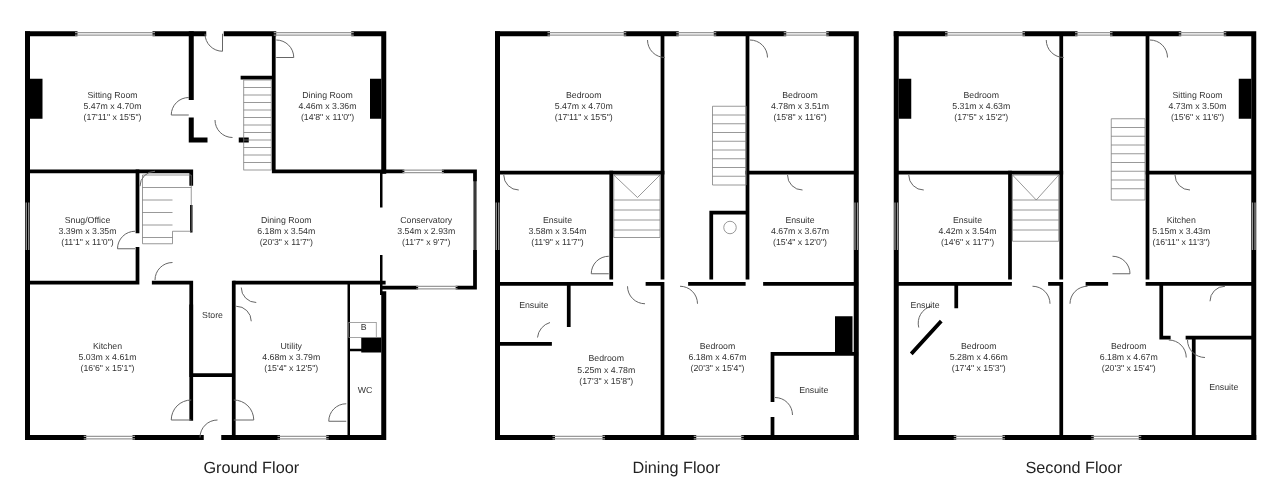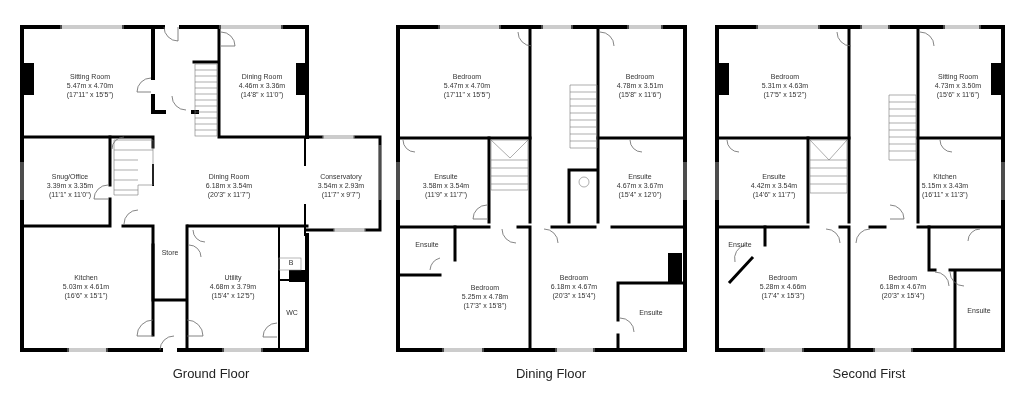--- a/index.html
+++ b/index.html
@@ -1,19 +1,19 @@
 <!DOCTYPE html>
 <html><head>
 <meta charset="utf-8">
 <style>
   html,body{margin:0;padding:0;background:#ffffff;}
   body{width:1024px;height:403px;position:relative;overflow:hidden;font-family:"Liberation Sans",sans-serif;color:#222;}
   svg.plan{position:absolute;left:0;top:0;}
   .lbl{position:absolute;text-align:center;font-size:7px;line-height:9px;color:#333;white-space:nowrap;transform:translateX(-50%);}
-  .floor-title{position:absolute;font-size:13px;color:#222;transform:translateX(-50%);white-space:nowrap;margin-left:10px;}
+  .floor-title{position:absolute;font-size:13px;color:#222;transform:translateX(-50%);white-space:nowrap;}
 </style>
 </head>
 <body>
 
 <svg class="plan" width="1024" height="403" viewBox="0 0 1024 403">
   <g fill="none" stroke="#000" stroke-width="4" stroke-linecap="square">
 
     <g>
 
       <path d="M22,27 H60 M124,27 H163 M181,27 H219 M283,27 H307 V137"></path>
@@ -224,13 +224,13 @@
     <div>(17'4" x 15'3")</div>
   </div>
 <div class="lbl" style="left:903px;top:273px">
     <div>Bedroom</div>
     <div>6.18m x 4.67m</div>
     <div>(20'3" x 15'4")</div>
   </div>
 <div class="lbl" style="left:979px;top:306px">
     <div>Ensuite</div>
   </div>
-<div class="floor-title" style="left:859px;top:366px">Second First</div>
+<div class="floor-title" style="left:859px;top:366px">Second Floor</div>
 
 </body></html>

